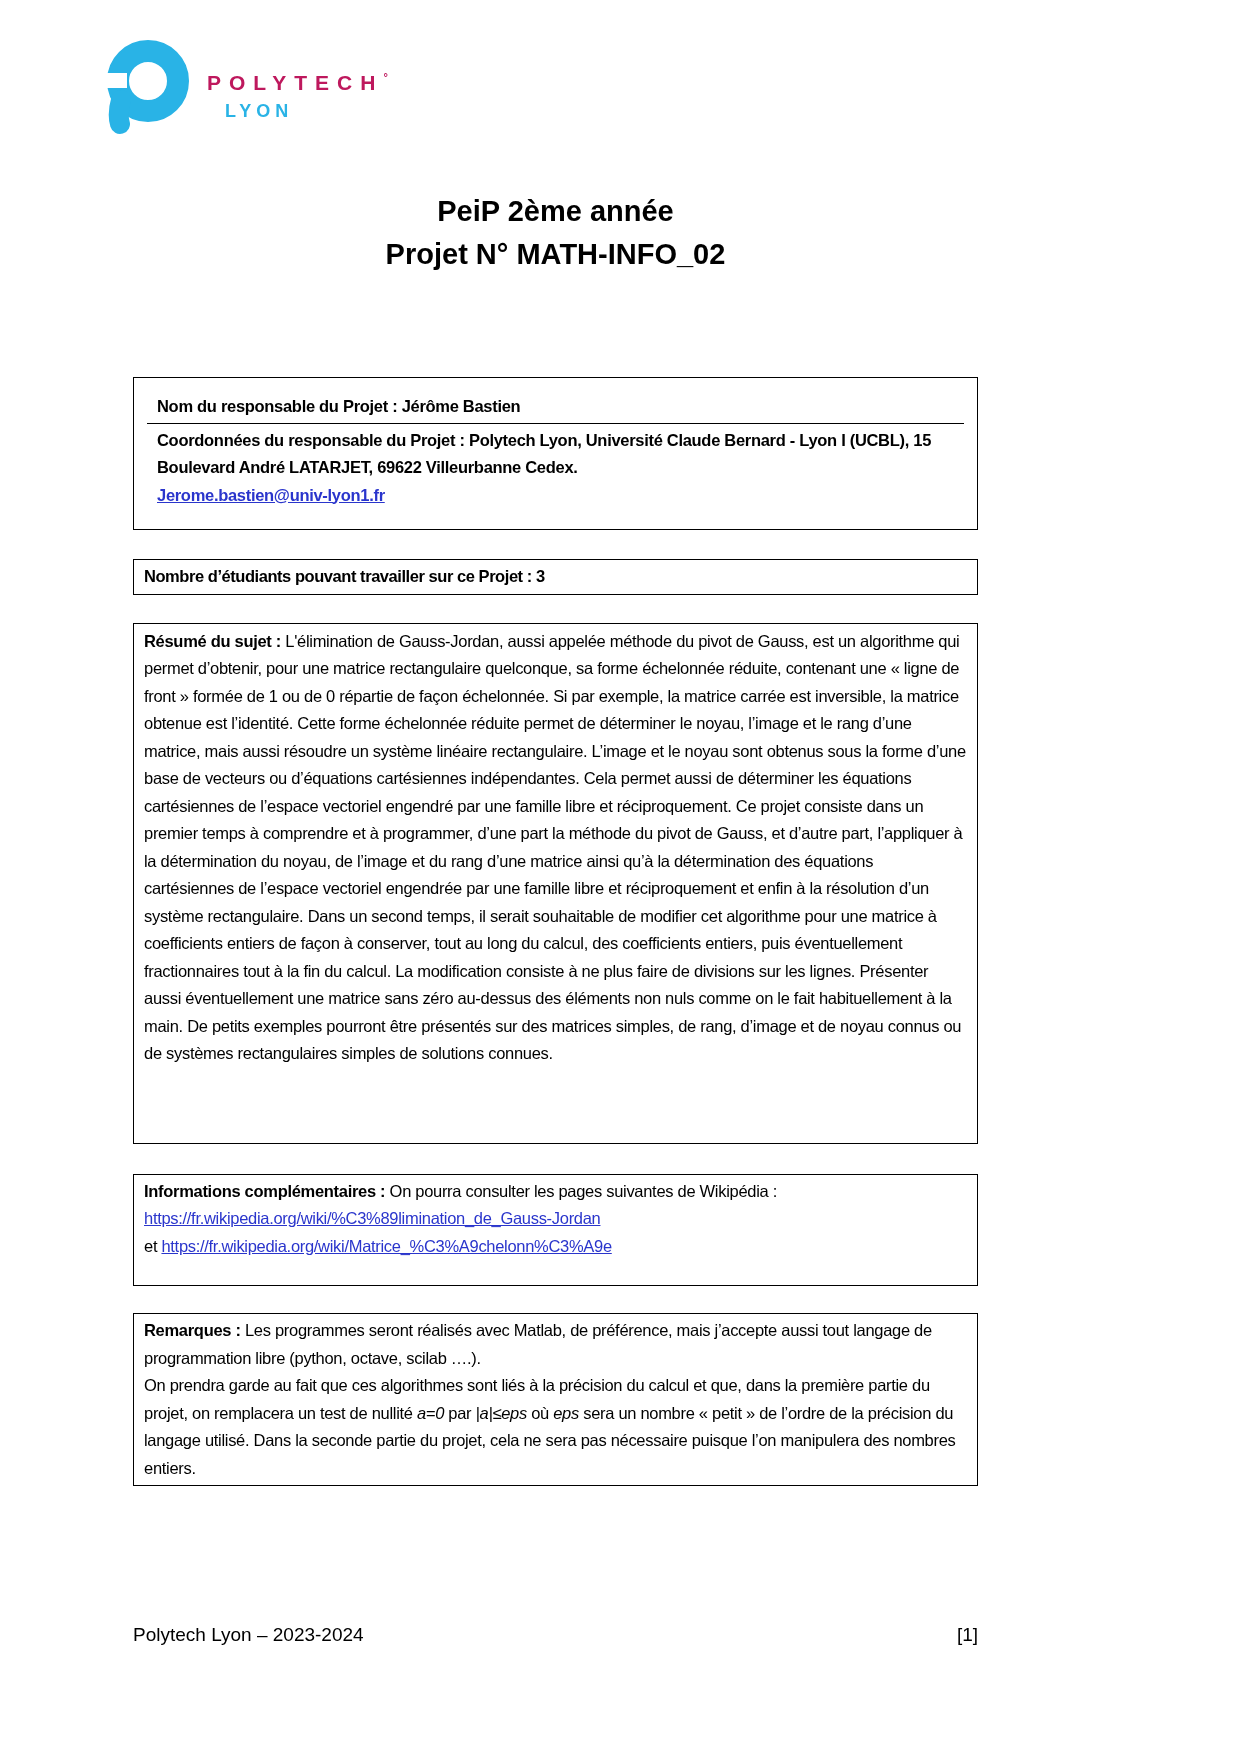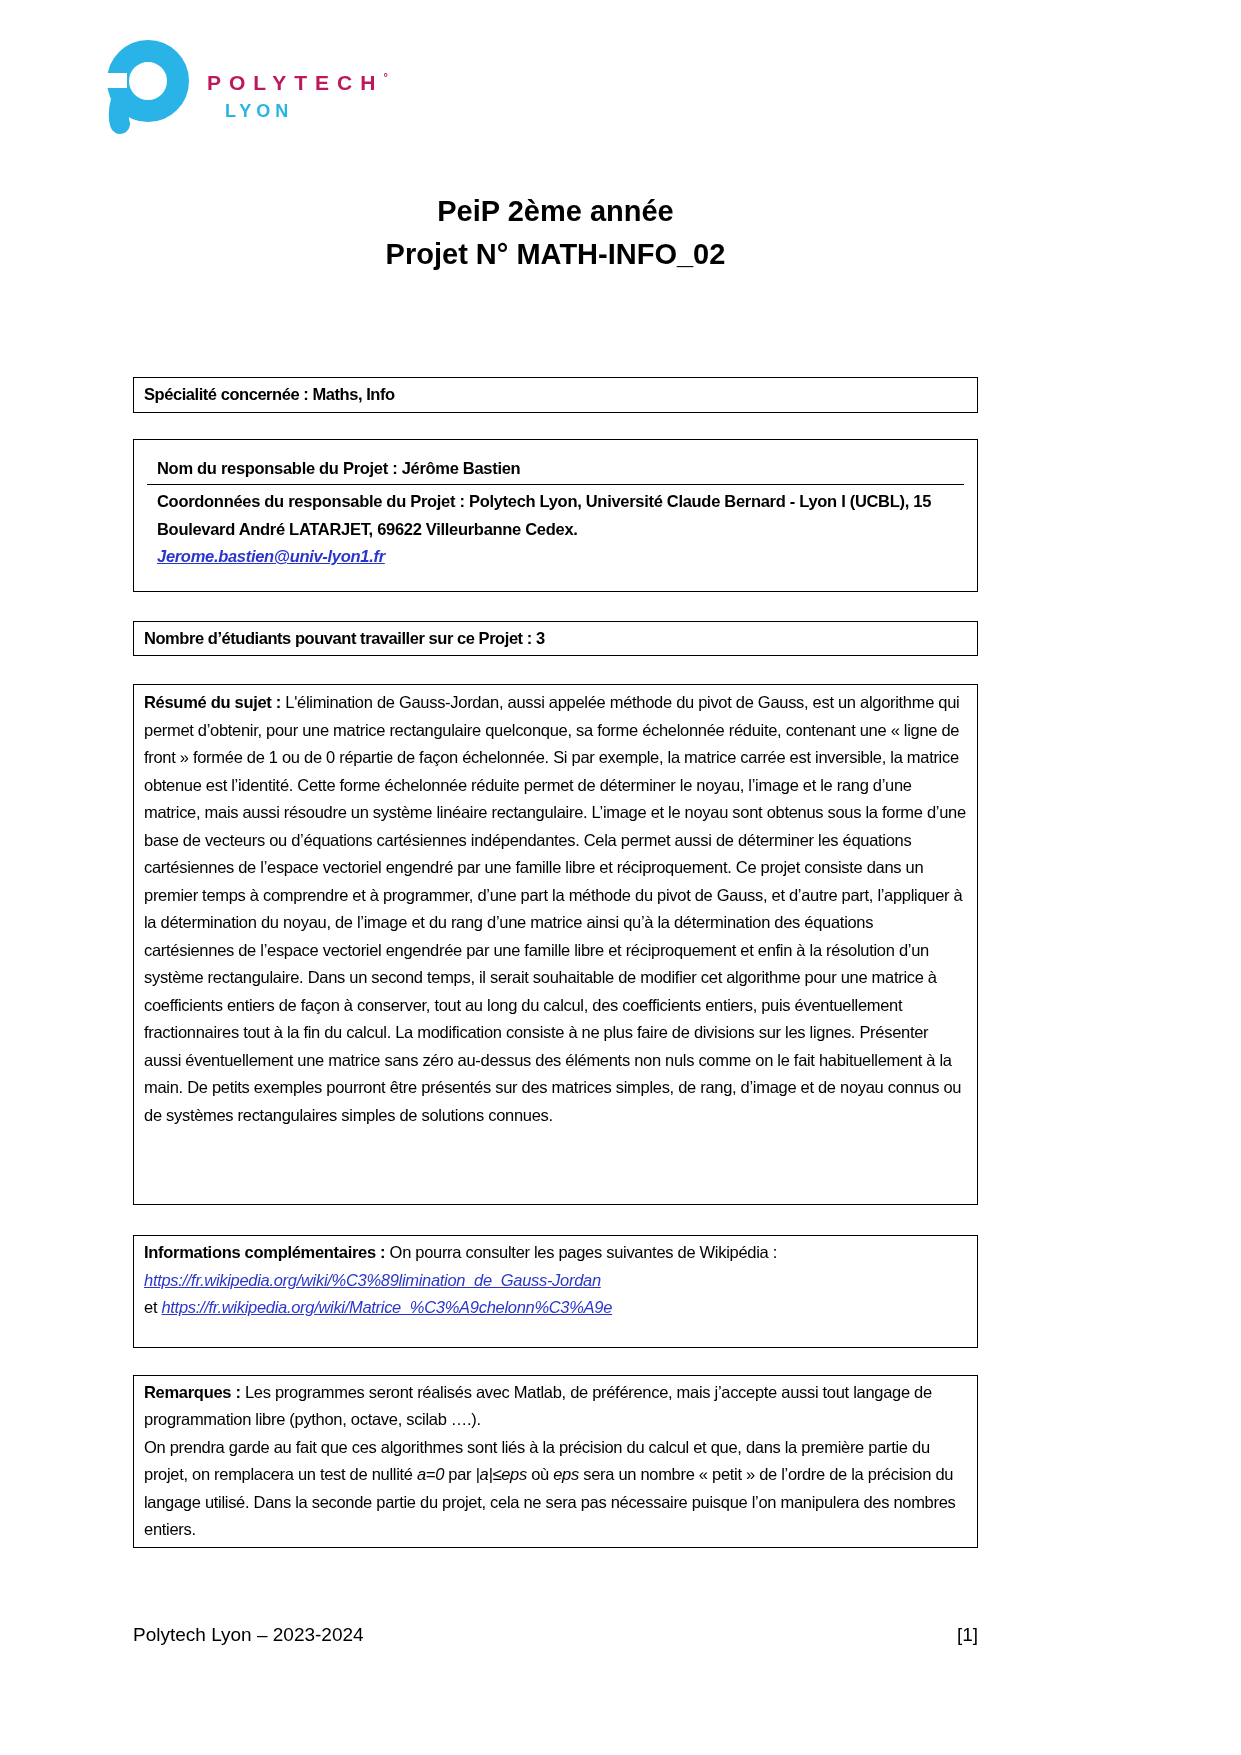--- a/index.html
+++ b/index.html
@@ -36,21 +36,21 @@
   .box-specialite { margin-bottom:26px; }
   .box-resp       { margin-bottom:29px; padding:13px; }
   .box-resp .r1   { padding:2px 10px; border-bottom:1.5px solid #000; font-weight:bold; }
   .box-resp .r2   { padding:3px 10px 7px; font-weight:bold; }
   .box-etudiants  { margin-bottom:28px; }
   .box-resume     { margin-bottom:30px; min-height:521px; padding:4px 10px; }
   .box-infos      { margin-bottom:27px; padding-bottom:25px; }
   .box-remarques  { min-height:168px; }
 
   a.doc-link, a.email-link {
-    color:#2a35cc; text-decoration:underline; cursor:pointer; word-break:break-all;font-style:italic;
+    color:#2a35cc; text-decoration:underline; cursor:pointer; word-break:break-all;
   }
   a.email-link { font-weight:bold; }
   .it { font-style:italic; }
   b.lbl { font-weight:bold; }
 
   
   .footer {
     position:absolute; left:133px; top:1624px; width:845px;
     display:flex; justify-content:space-between; font-size:19px; letter-spacing:0;
   }
@@ -73,23 +73,20 @@
   </div>
 
   <div class="title">
     <div>PeiP 2ème année</div>
     <div>Projet N° MATH-INFO_02</div>
   </div>
 
   <div class="content">
 
 
-    <div class="box box-specialite">
-      <p class="bold-line">Spécialité concernée : Maths, Info</p>
-    </div>
 
     <div class="box box-resp">
       <div class="r1">
         <span>Nom du responsable du Projet : Jérôme Bastien</span>
       </div>
       <div class="r2">
         <span>Coordonnées du responsable du Projet : Polytech Lyon, Université Claude Bernard - Lyon I (UCBL), 15 Boulevard André LATARJET, 69622 Villeurbanne Cedex.</span><br>
         <a class="email-link">Jerome.bastien@univ-lyon1.fr</a>
       </div>
     </div>

